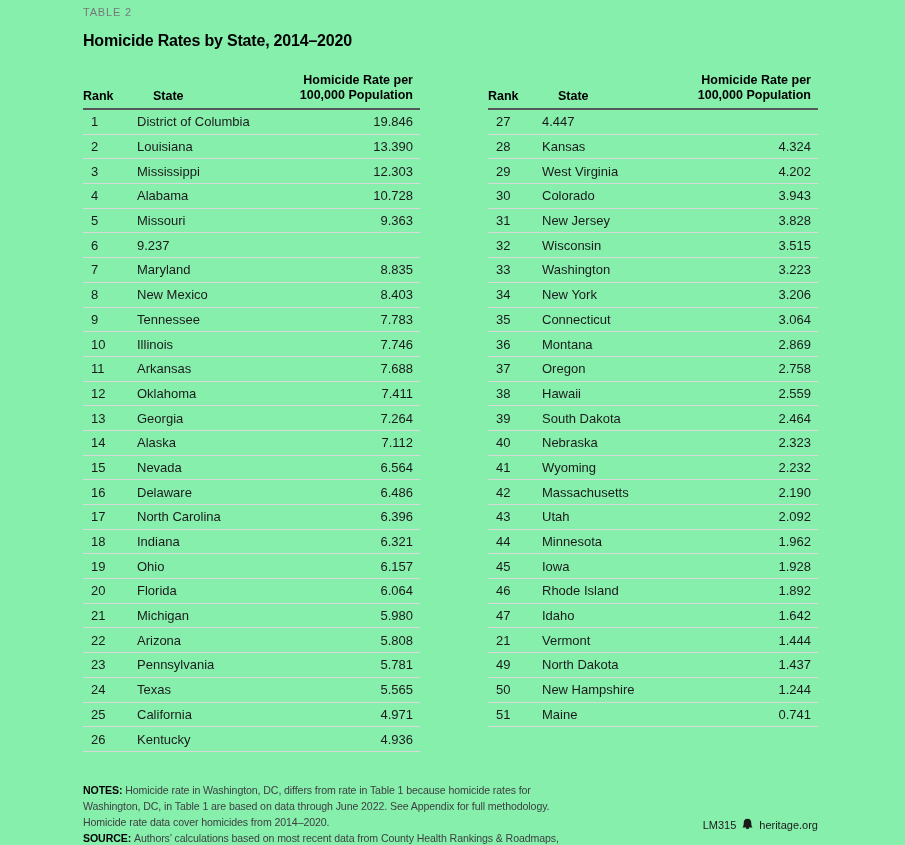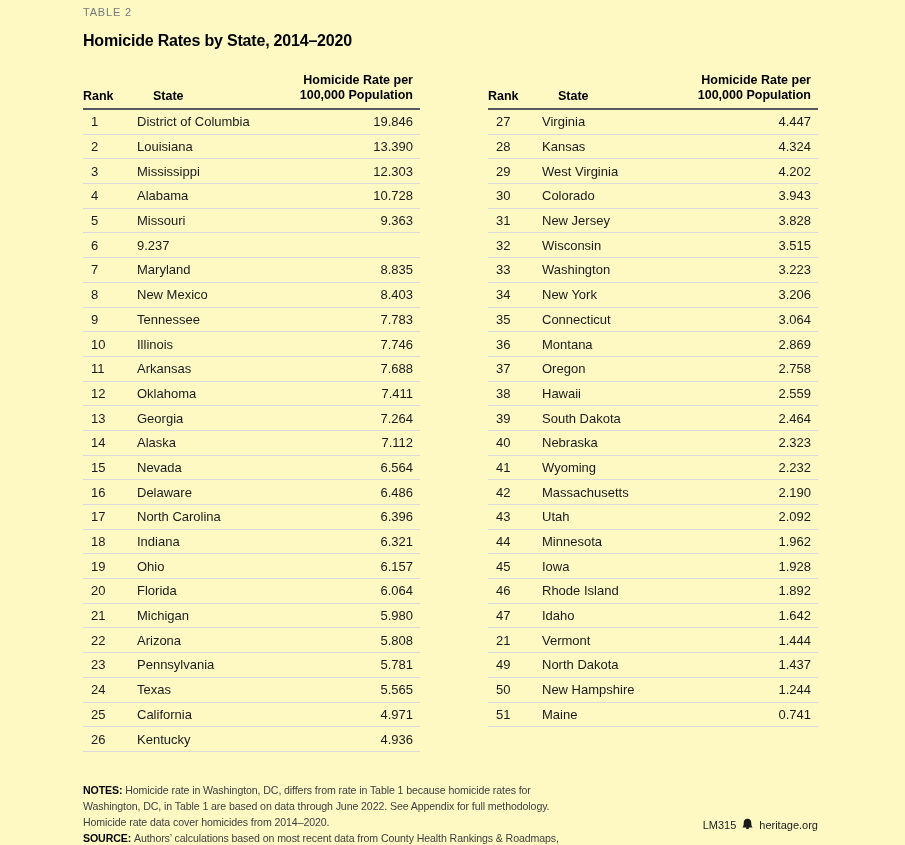--- a/index.html
+++ b/index.html
@@ -1,16 +1,16 @@
 <!DOCTYPE html>
 <html><head>
 <meta charset="utf-8">
 <style>
   html,body{margin:0;padding:0;background:#ffffff;}
-  .page{position:relative;width:905px;height:845px;background:#fef9c3;overflow:hidden;
+  .page{position:relative;width:905px;height:845px;background:#86efac;overflow:hidden;
         font-family:"Liberation Sans", sans-serif;color:#1a1a1a;}
   .content{position:absolute;left:83px;top:0;width:735px;}
   .table-label{margin-top:6px;font-size:11px;letter-spacing:0.8px;color:#77787b;}
   .title{margin:14px 0 0 0;font-size:16px;font-weight:bold;color:#000;letter-spacing:-0.2px;}
   .tables{display:flex;margin-top:23px;}
   .tbl{width:337px;}
   .tbl.right{width:330px;margin-left:68px;}
   .thead{display:flex;align-items:flex-end;border-bottom:2px solid #55575a;
          padding-bottom:5px;font-weight:bold;font-size:12.5px;color:#000;}
   .th.rank{width:70px;}
@@ -180,21 +180,20 @@
 
       <div class="tbl right">
         <div class="thead">
           <span class="th rank">Rank</span>
           <span class="th state">State</span>
           <span class="th rate"><span>Homicide Rate per</span><br><span>100,000 Population</span></span>
         </div>
         <div class="tbody" id="right-body">
             <div class="tr">
               <span class="td rank">27</span>
-              <span class="td state">Virginia</span>
               <span class="td rate">4.447</span>
             </div>
             <div class="tr">
               <span class="td rank">28</span>
               <span class="td state">Kansas</span>
               <span class="td rate">4.324</span>
             </div>
             <div class="tr">
               <span class="td rank">29</span>
               <span class="td state">West Virginia</span>

